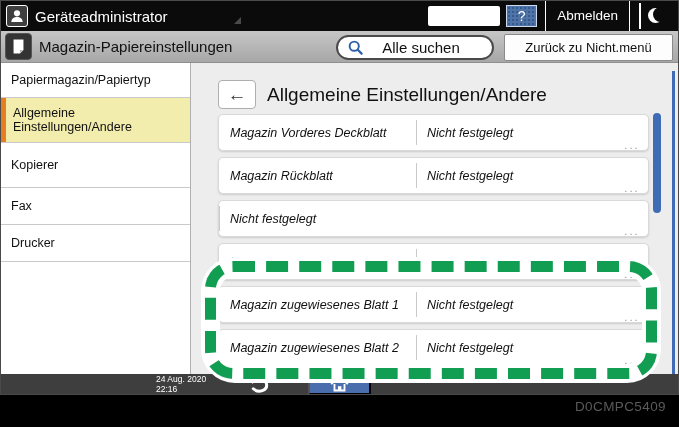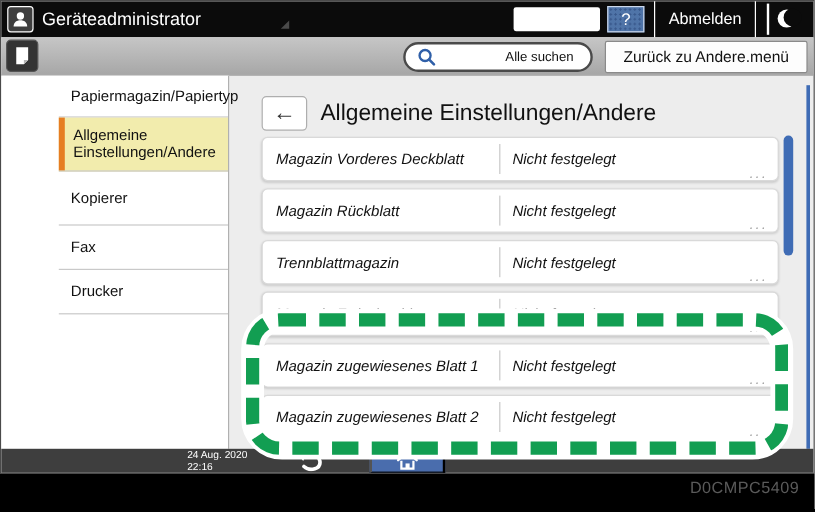--- a/index.html
+++ b/index.html
@@ -20,25 +20,25 @@
   .moon { position:relative; width:18px; height:18px; margin-right:12px; flex:0 0 auto; }
   .moon .disc { position:absolute; left:0; top:1px; width:15px; height:15px; background:#fff; border-radius:50%; }
   .moon .bite { position:absolute; left:5px; top:0px; width:15px; height:15px; background:#0b0b0b; border-radius:50%; }
 
   
   .subbar { position:absolute; left:0; top:30px; width:100%; height:32px; background:linear-gradient(#c6c6c6,#a7a7a7); border-bottom:1px solid #8f8f8f; }
   .doc-chip { position:absolute; left:4px; top:2px; width:27px; height:27px; background:#333; border:1px solid #555; border-radius:4px; display:flex; align-items:center; justify-content:center; }
   .subtitle { position:absolute; left:38px; top:7px; font-size:15px; color:#111; white-space:nowrap; }
   .search-pill { position:absolute; left:335px; top:4px; width:158px; height:25px; background:#fff; border:2px solid #4a4a4a; border-radius:14px; display:flex; align-items:center; }
   .search-pill .mag { margin-left:9px; flex:0 0 auto; display:flex; }
-  .search-pill .search-label { flex:1; text-align:right; font-size:11px; color:#111; margin-right:14px; }
+  .search-pill .search-label { flex:1; text-align:center; font-size:15px; color:#111; margin-right:14px; }
   .return-btn { position:absolute; left:503px; top:3px; width:169px; height:27px; background:#fdfdfd; border:1px solid #8a8a8a; border-radius:2px; font-size:13px; color:#111; display:flex; align-items:center; justify-content:center; white-space:nowrap; }
 
   
-  .sidebar { position:absolute; left:0; top:62px; width:190px; height:311px; background:#fff; border-right:1px solid #b0b0b0;padding-left:48px; }
+  .sidebar { position:absolute; left:0; top:62px; width:190px; height:311px; background:#fff; border-right:1px solid #b0b0b0; }
   .side-item { position:relative; display:flex; align-items:center; border-bottom:1px solid #c9c9c9; font-size:12.5px; color:#111; padding-left:10px; line-height:1.15; }
   .side-item.h35 { height:35px; } .side-item.h36 { height:36px; }
   .side-item.h45 { height:45px; } .side-item.h37 { height:37px; }
   .side-item.selected { background:#f2ecad; padding-left:12px; }
   .sel-bar { position:absolute; left:0; top:0; bottom:0; width:5px; background:#e67e22; }
 
   
   .main { position:absolute; left:190px; top:62px; width:489px; height:311px; }
   .main-header { position:absolute; left:27px; top:17px; display:flex; align-items:center; }
   .back-btn { width:38px; height:29px; background:#fff; border:1px solid #aeaeae; border-radius:4px; font-size:19px; color:#333; display:flex; align-items:center; justify-content:center; }
@@ -91,30 +91,31 @@
         </span>
     </div>
 
     <div class="subbar">
       <span class="doc-chip">
         <svg width="17" height="17" viewBox="0 0 24 24">
             <path d="M5 2h14v15l-5 5H5z" fill="#fff"></path>
             <path d="M19 17l-5 5v-5z" fill="#b5b5b5"></path>
           </svg>
       </span>
+      <span class="subtitle">Magazin-Papiereinstellungen</span>
       <div class="search-pill">
         <span class="mag">
           <svg width="17" height="17" viewBox="0 0 20 20">
               <circle cx="8.5" cy="8.5" r="5.4" fill="none" stroke="#2f5fa8" stroke-width="2.3"></circle>
               <line x1="12.6" y1="12.6" x2="17.2" y2="17.2" stroke="#2f5fa8" stroke-width="2.6" stroke-linecap="round"></line>
             </svg>
         </span>
         <span class="search-label">Alle suchen</span>
       </div>
-      <button class="return-btn">Zurück zu Andere.menü</button>
+      <button class="return-btn">Zurück zu Nicht.menü</button>
     </div>
 
     <div class="sidebar">
       <div class="side-item h35">
           <span>Papiermagazin/Papiertyp</span>
         </div>
       <div class="side-item h45 selected">
           <span class="sel-bar"></span>
           <span>Allgemeine Einstellungen/Andere</span>
         </div>
@@ -143,21 +144,20 @@
           <span class="value">Nicht festgelegt</span>
           <span class="dots">...</span>
         </div>
         <div class="card">
           <span class="label">Magazin Rückblatt</span>
             <span class="vline"></span>
           <span class="value">Nicht festgelegt</span>
           <span class="dots">...</span>
         </div>
         <div class="card">
-          <span class="label">Trennblattmagazin</span>
             <span class="vline"></span>
           <span class="value">Nicht festgelegt</span>
           <span class="dots">...</span>
         </div>
         <div class="card">
           <span class="label">Magazin Zwischenblatt</span>
             <span class="vline"></span>
           <span class="value">Nicht festgelegt</span>
           <span class="dots">...</span>
         </div>

